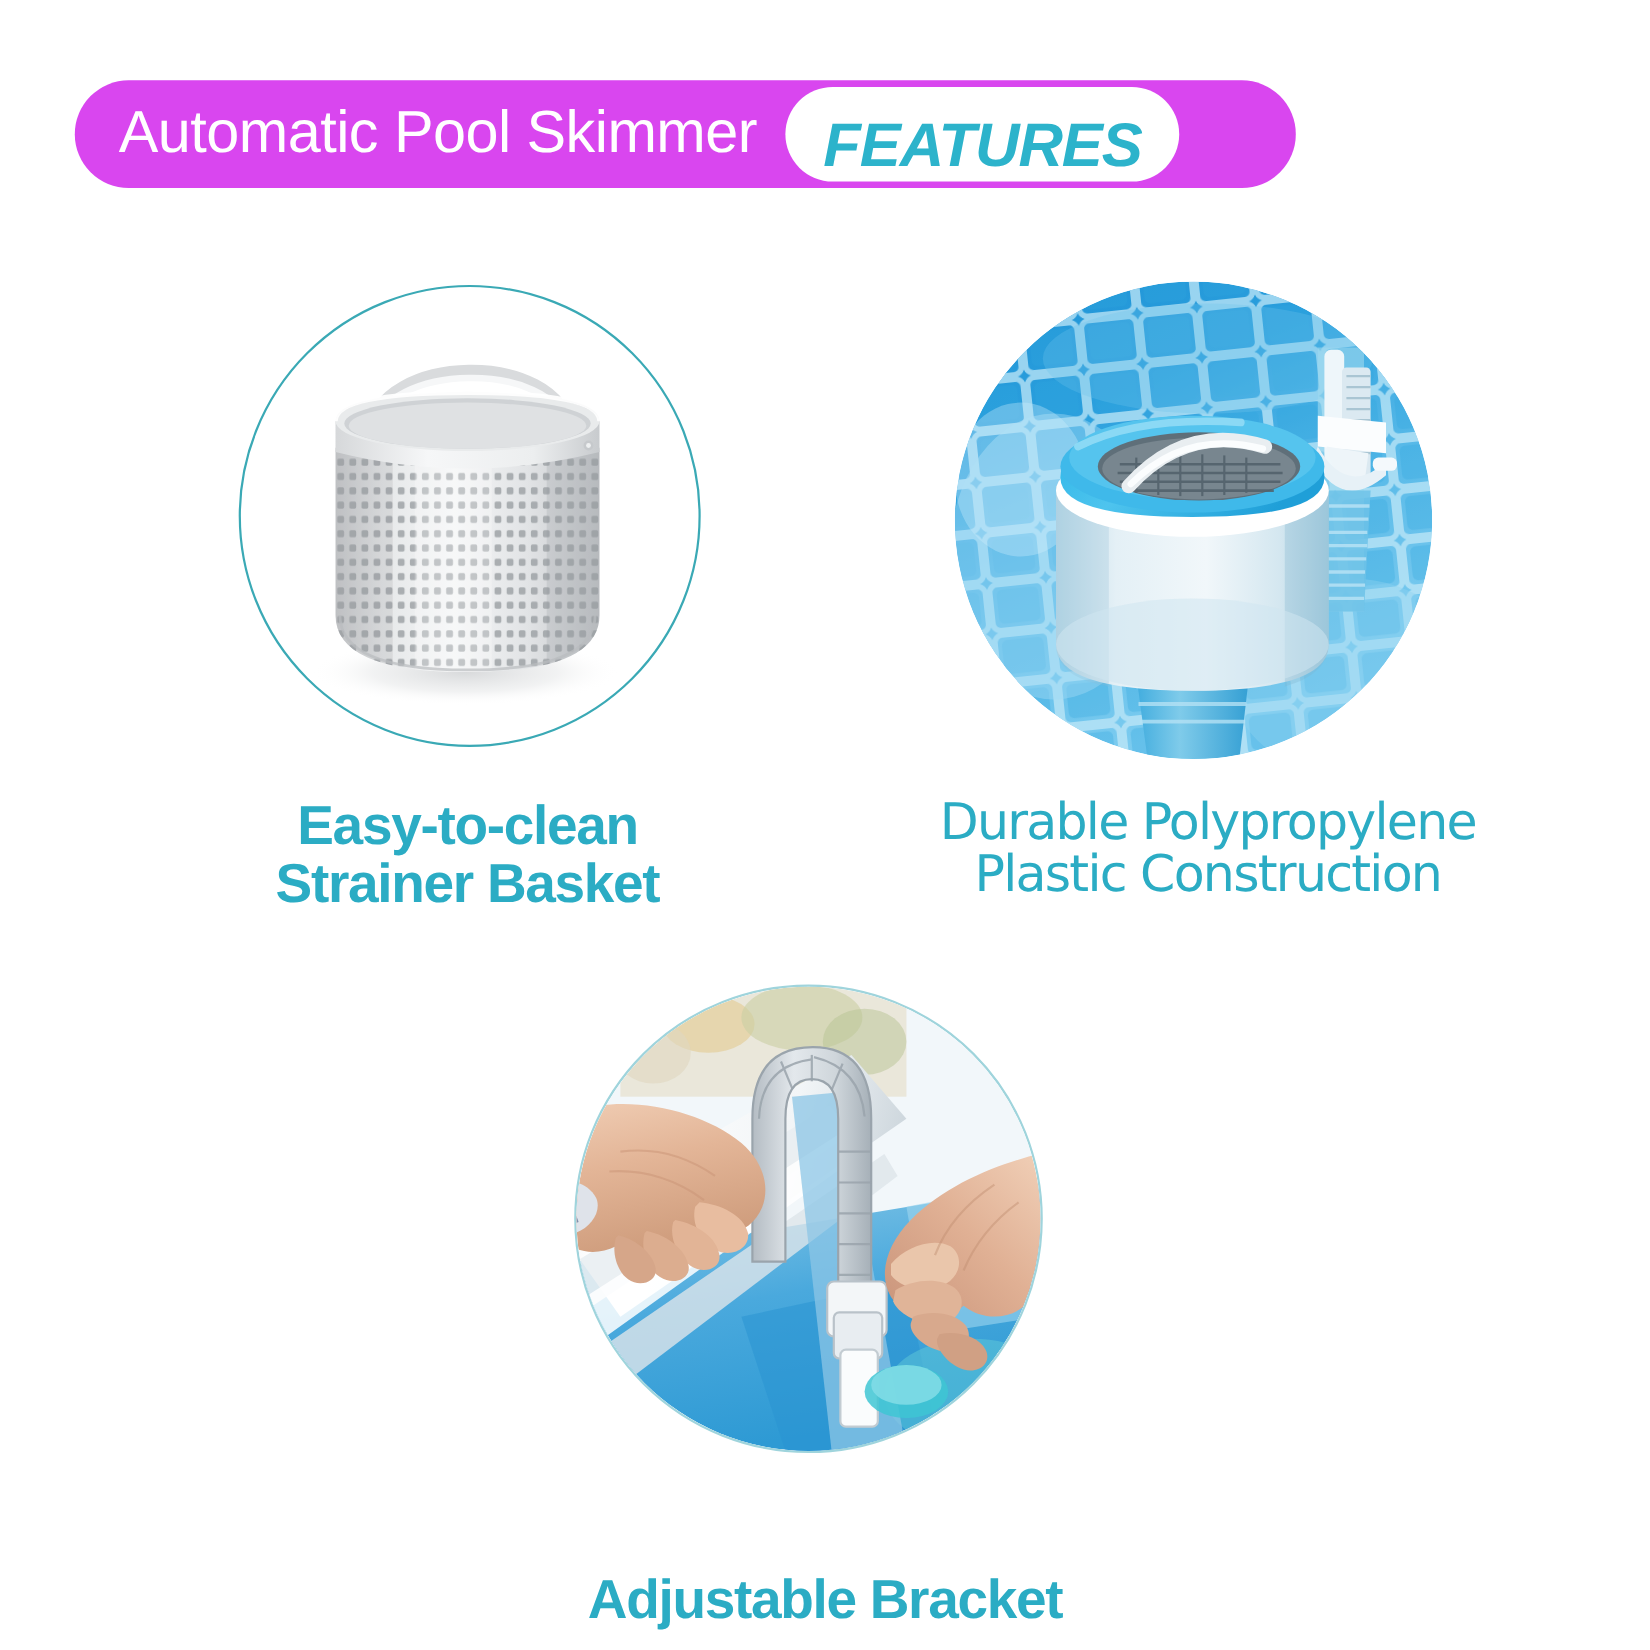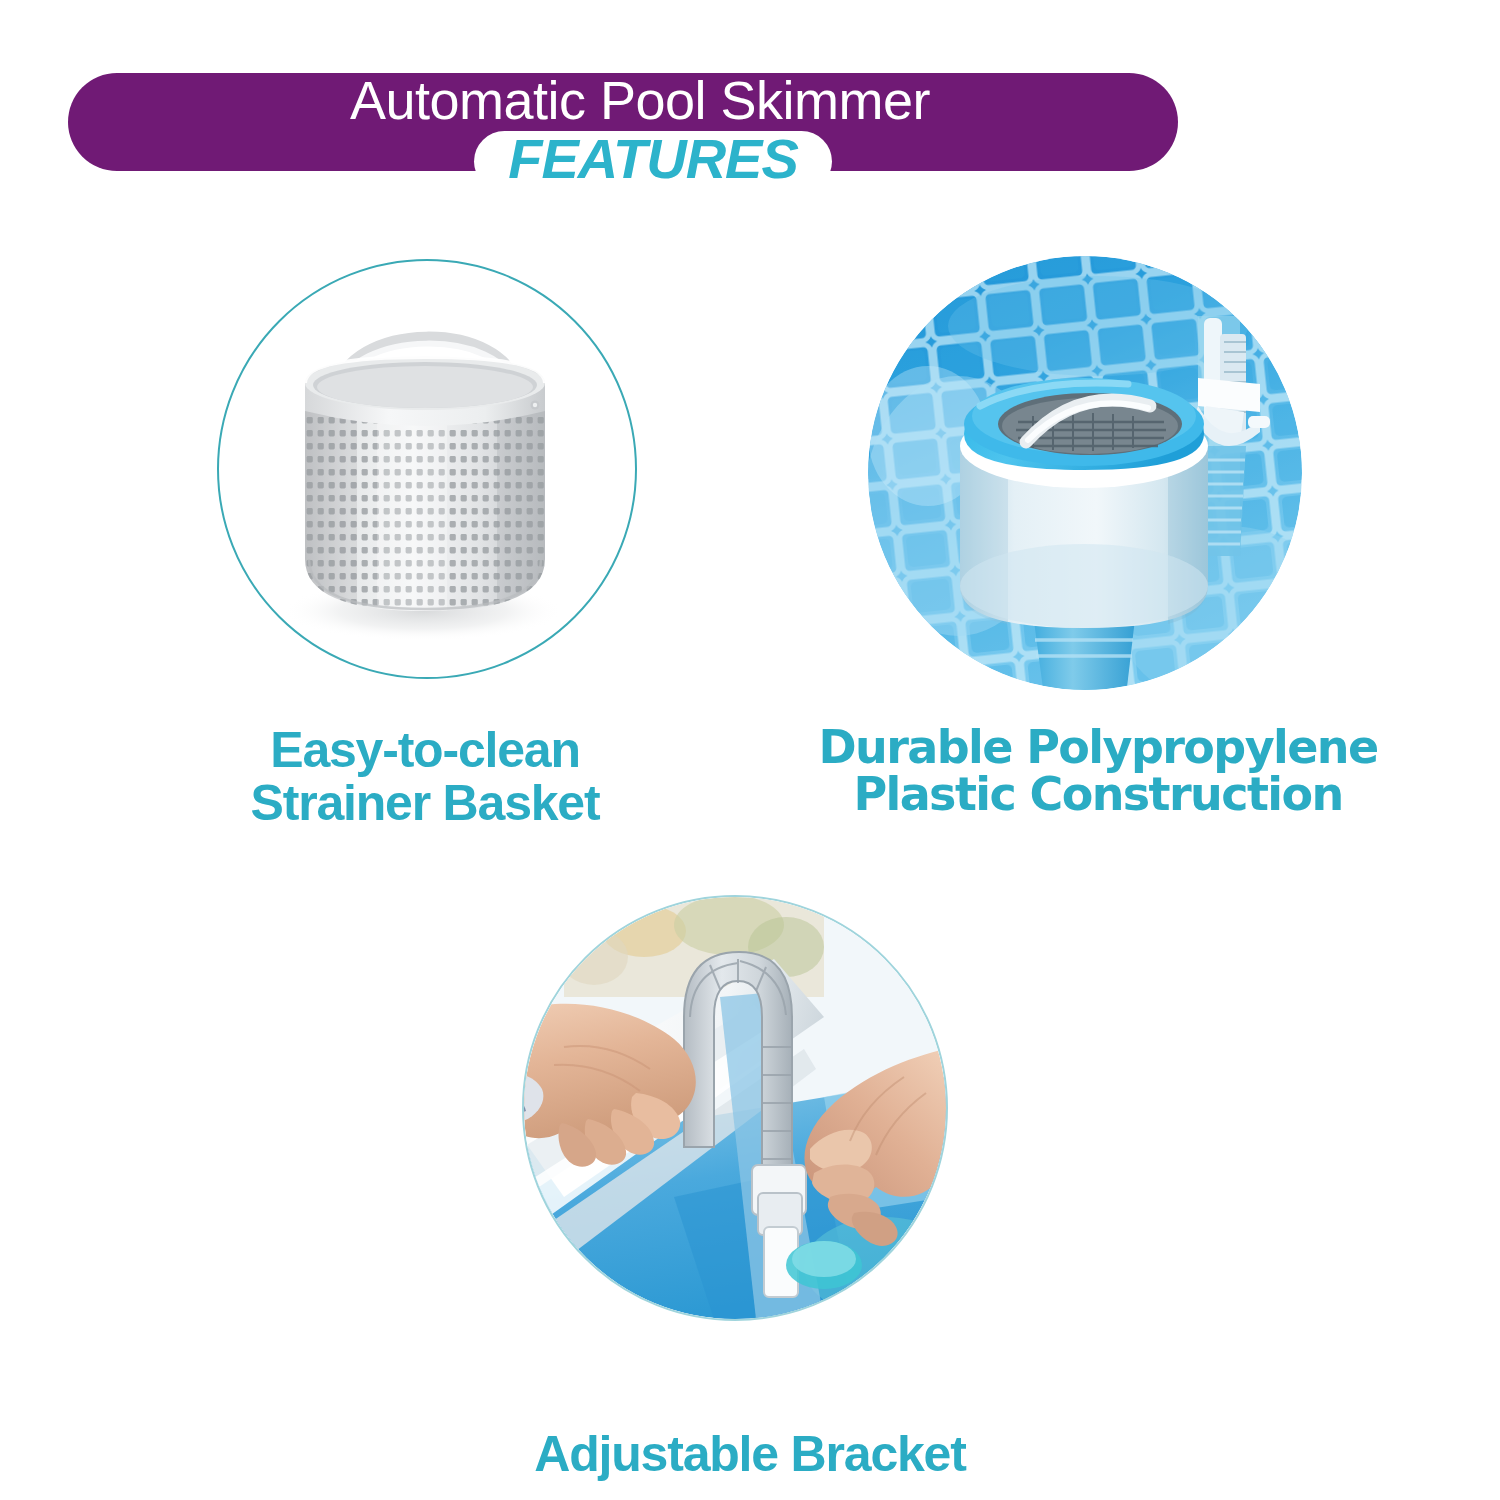--- a/index.html
+++ b/index.html
@@ -16,28 +16,27 @@
     -webkit-font-smoothing: antialiased;
   }
 
   
   .banner {
     position: absolute;
     left: 68px;
     top: 73px;
     width: 1110px;
     height: 98px;
-    background: #701a75;
+    background: #d946ef;
     border-radius: 49px;
     display: flex;
     align-items: center;
     box-sizing: border-box;
     padding-left: 40px;
     padding-right: 6px;
-    flex-direction: column;
   }
   .banner-title {
     color: #ffffff;
     font-family: "Liberation Sans", sans-serif;
     font-size: 54px;
     font-weight: 400;
     letter-spacing: -0.5px;
     white-space: nowrap;
     line-height: 1;
     padding-bottom: 4px;
@@ -89,21 +88,21 @@
     white-space: pre-line;
   }
   .caption-helv {
     font-family: "Liberation Sans", sans-serif;
     font-size: 50px;
     letter-spacing: -1.2px;
   }
   .caption-geo {
     font-family: "DejaVu Sans", sans-serif;
     font-size: 46px;
-    font-weight: bold;
+    font-weight: normal;
     letter-spacing: -1.6px;
     line-height: 1.02;
   }
 
   
   #circle-basket { left: 217px; top: 259px; width: 416px; height: 416px; }
 
   .basket-art {
     position: absolute;
     left: 217px;

